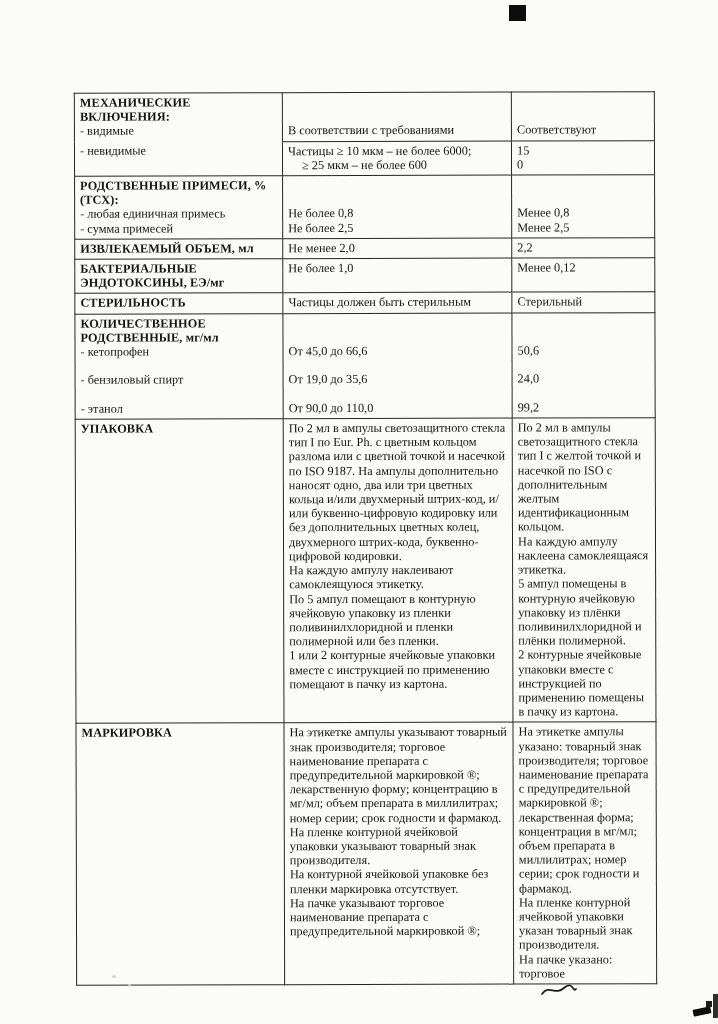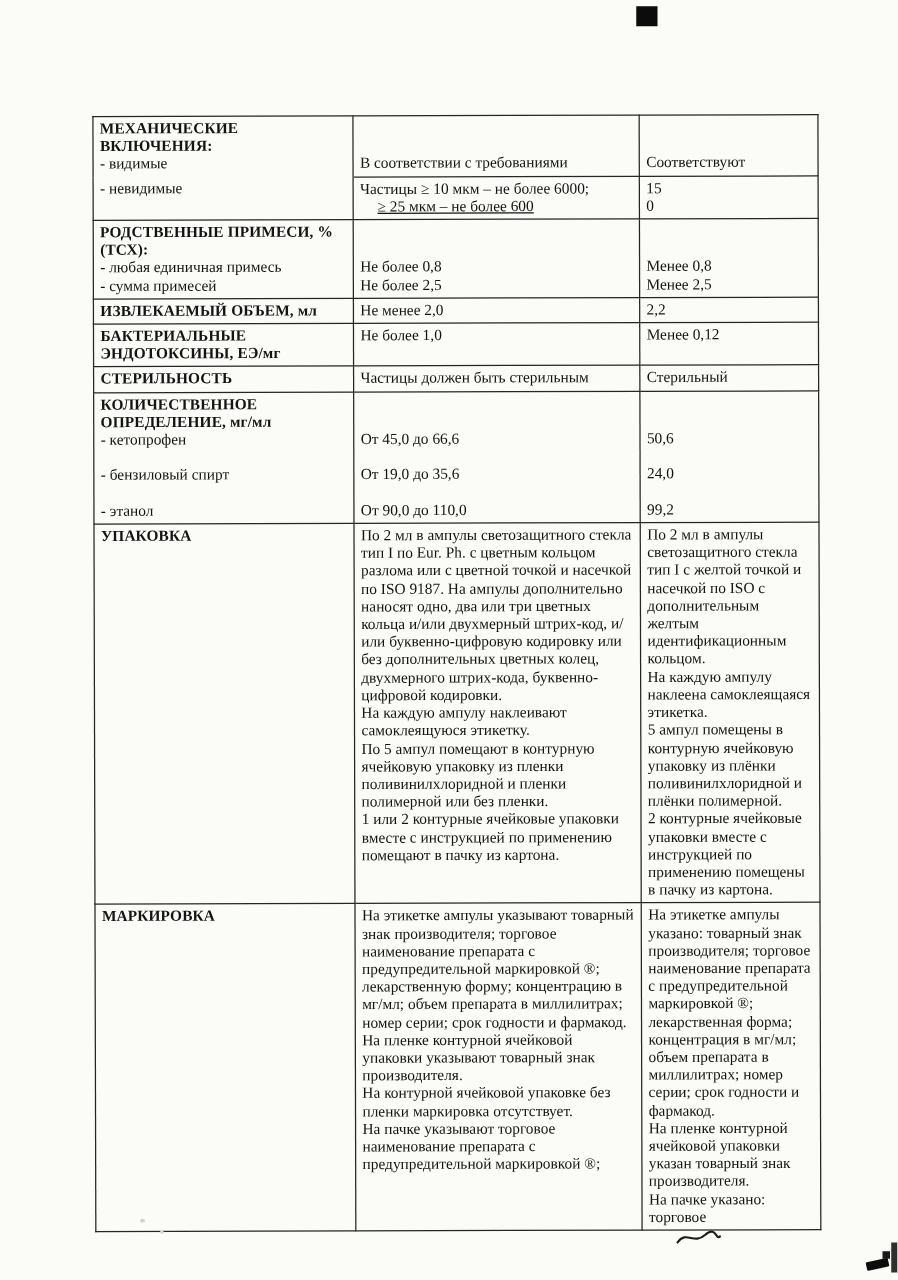--- a/index.html
+++ b/index.html
@@ -31,21 +31,21 @@
     vertical-align: top;
     padding: 2px 4px 3px 5px;
     font-size: 12.3px;
     line-height: 14.2px;
     color: #141414;
   }
   td.bb0 { border-bottom: none; margin-top: 14px; }
   td.bt0 { border-top: none; }
   .ln { min-height: 14.2px; }
   .ln.b { font-weight: 700; letter-spacing: 0.1px; }
-  .ln.ind { padding-left: 14px; text-decoration: underline; }
+  .ln.ind { padding-left: 14px; }
   .ln.blank { min-height: 13px; }
   .footer {
     position: absolute;
     left: 75px; top: 932px; width: 580px;
     text-align: center;
     font-size: 12.5px;
     color: #1a1a1a;
   }
   
   .sq-top-right {
@@ -169,21 +169,21 @@
           <td class="c1">
             <div class="ln">Частицы должен быть стерильным</div>
           </td>
           <td class="c2">
             <div class="ln">Стерильный</div>
           </td>
         </tr>
         <tr>
           <td class="c0">
             <div class="ln b">КОЛИЧЕСТВЕННОЕ</div>
-            <div class="ln b">ОПРЕДЕЛЕНИЕ, мг/мл</div>
+            <div class="ln b">РОДСТВЕННЫЕ, мг/мл</div>
             <div class="ln">- кетопрофен</div>
             <div class="ln blank">&nbsp;</div>
             <div class="ln">- бензиловый спирт</div>
             <div class="ln blank">&nbsp;</div>
             <div class="ln">- этанол</div>
           </td>
           <td class="c1">
             <div class="ln blank">&nbsp;</div>
             <div class="ln blank">&nbsp;</div>
             <div class="ln">От 45,0 до 66,6</div>

